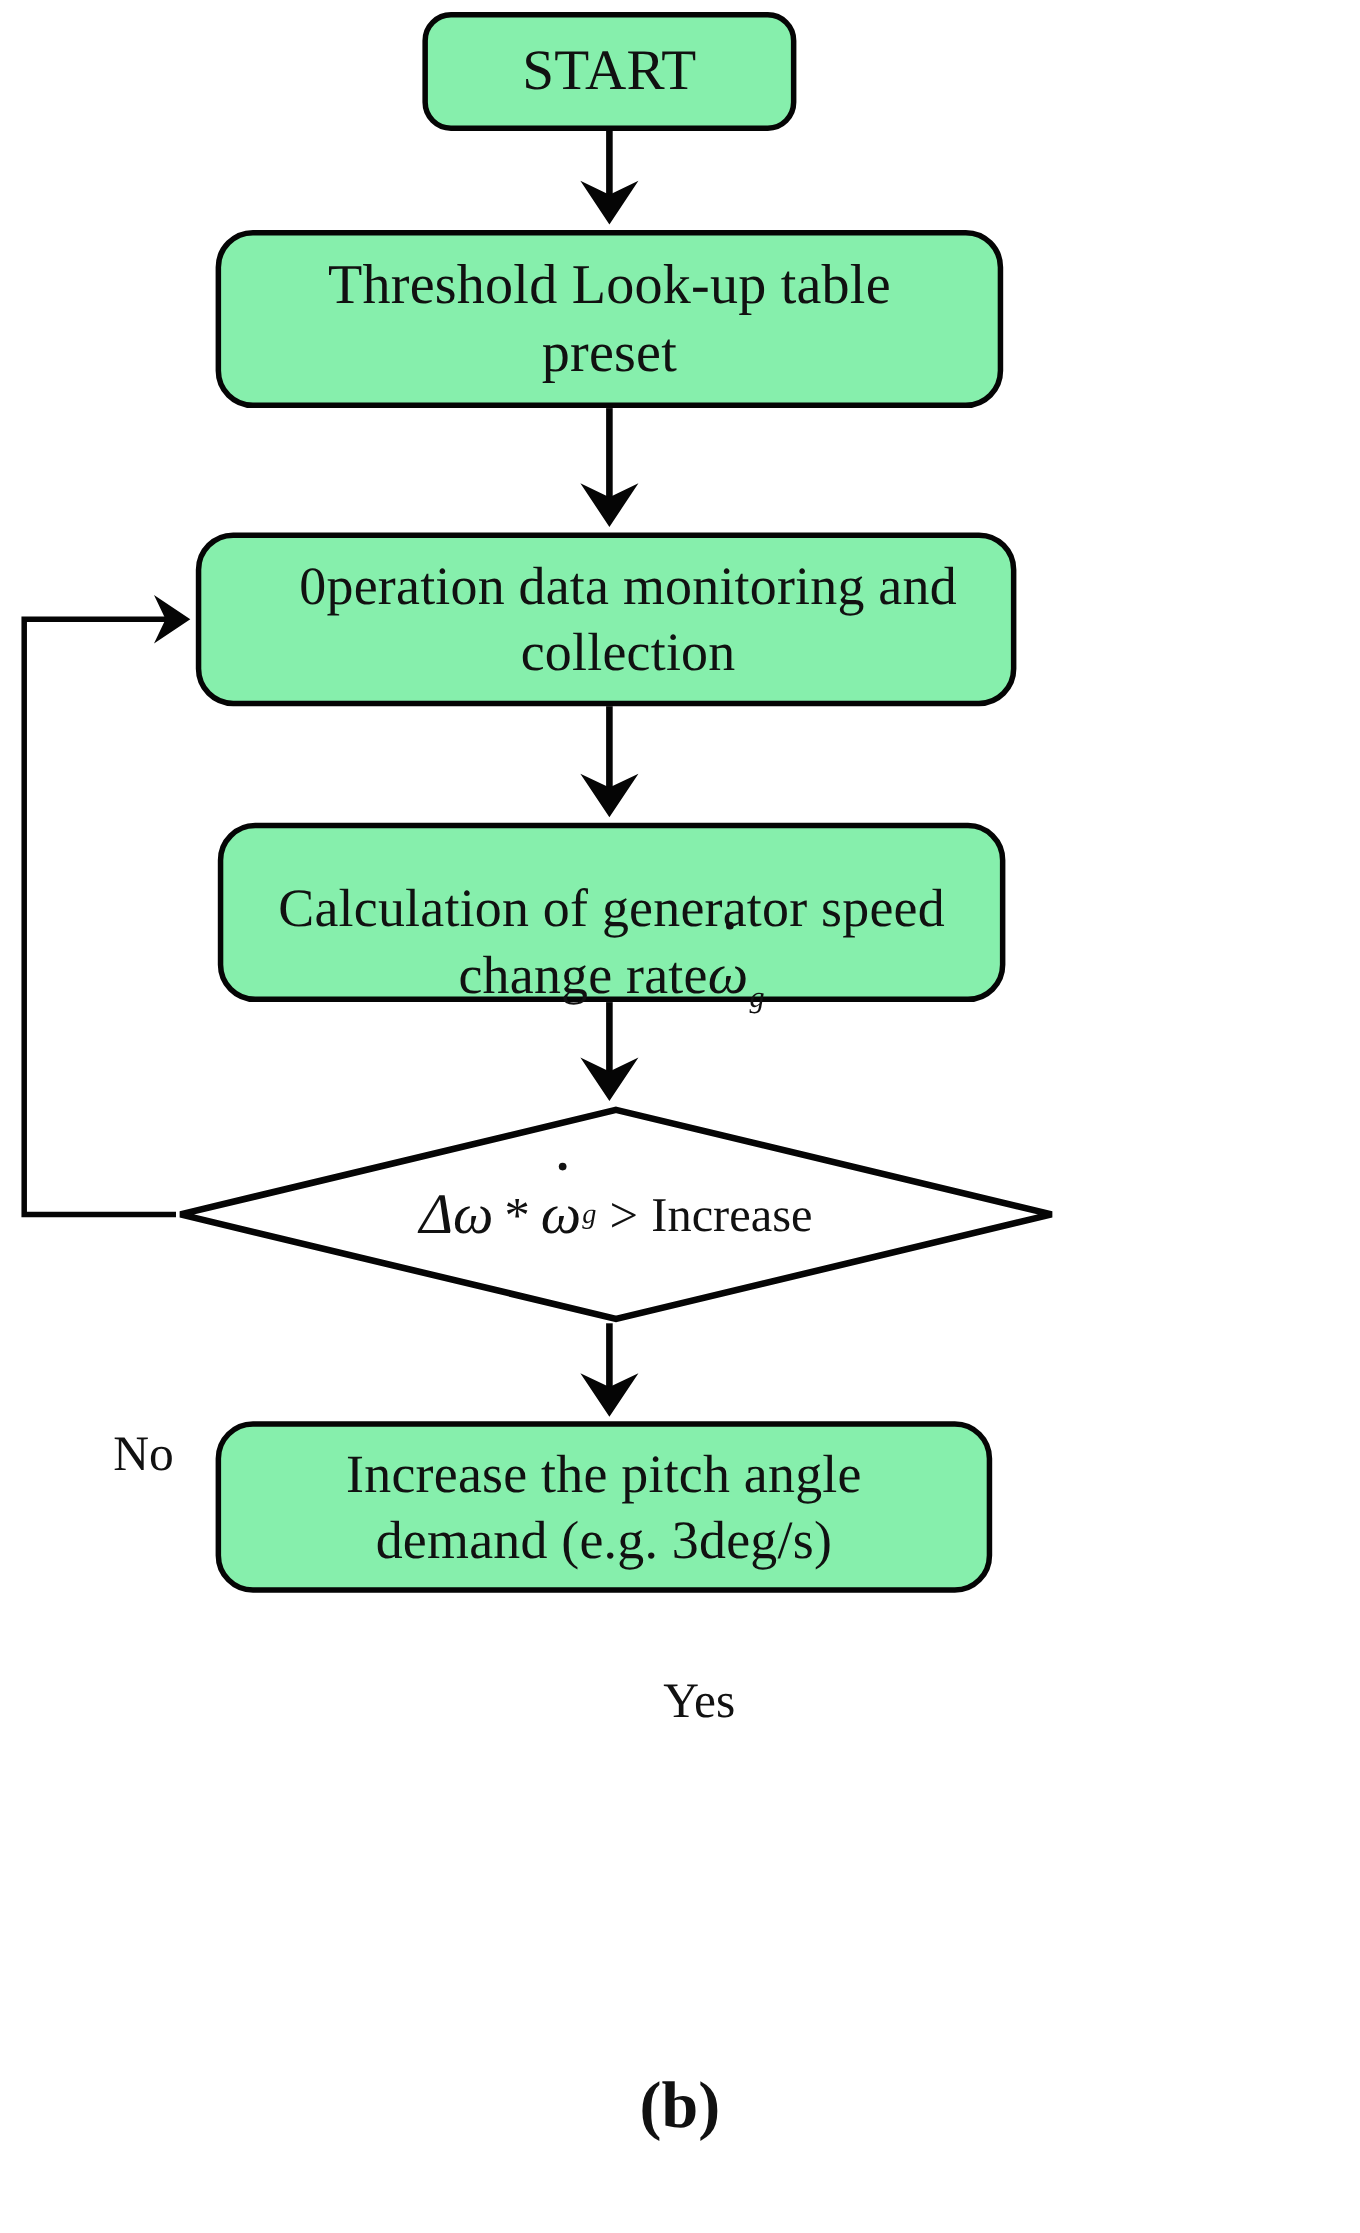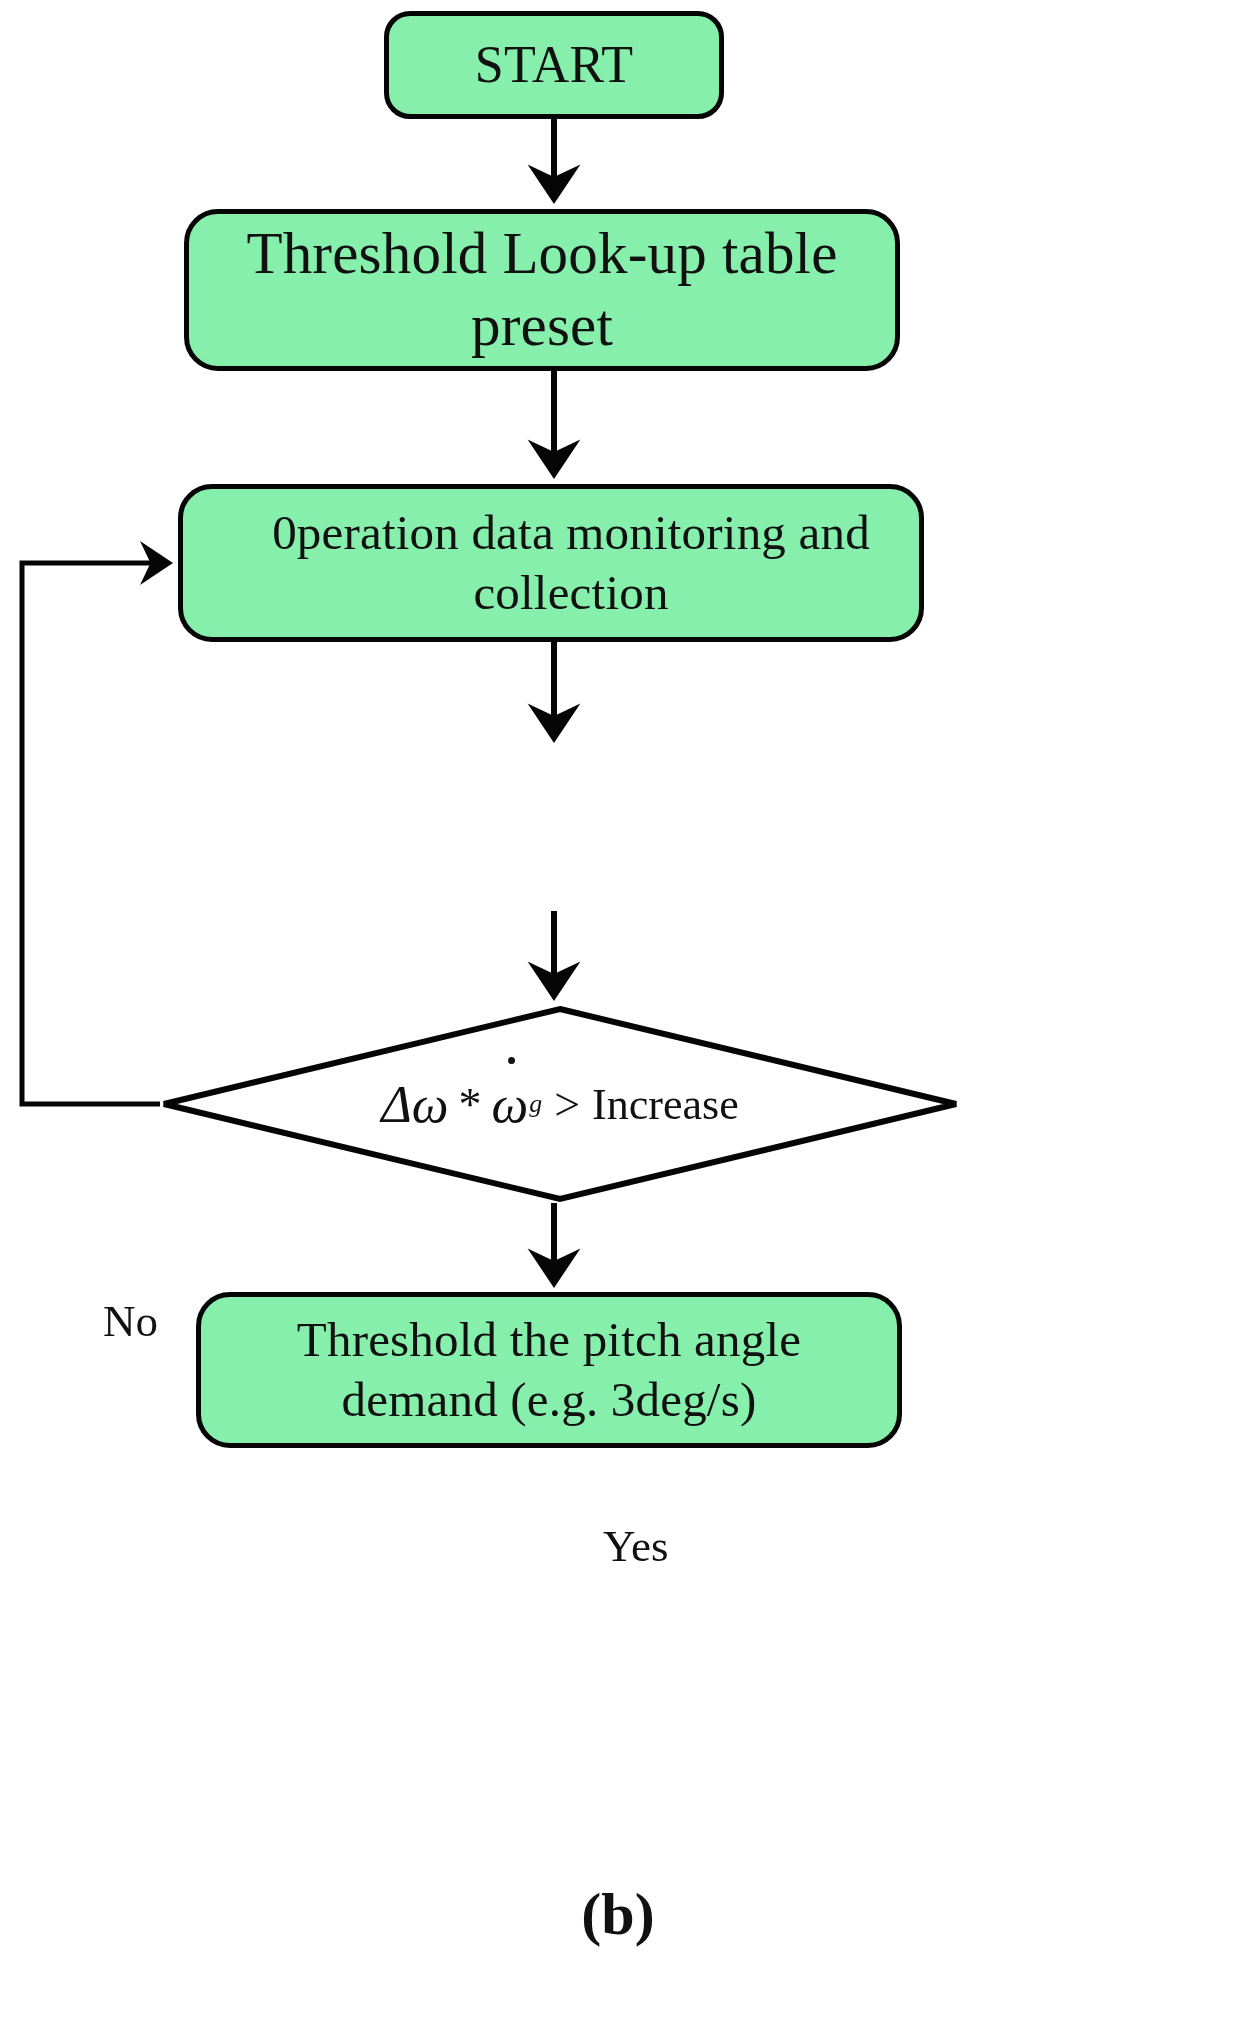--- a/index.html
+++ b/index.html
@@ -33,21 +33,21 @@
     line-height: 1.22;
     letter-spacing: 0.2px;
   }
   .node .txt {
     display: block;
     padding: 0 14px;
     white-space: pre-line;
   }
 
   #node-start      { left: 384px;  top: 11px;   width: 340px; height: 108px; font-size: 52px; border-radius: 26px; }
-  #node-threshold  { left: 184px;  top: 209px;  width: 716px; height: 162px; font-size: 59px; }
+  #node-threshold  { left: 196px;  top: 209px;  width: 716px; height: 162px; font-size: 51px; }
   #node-monitor    { left: 178px;  top: 484px;  width: 746px; height: 158px; font-size: 49px; padding-left: 40px; }
   #node-calc       { left: 198px;  top: 748px;  width: 716px; height: 163px; font-size: 49px; }
   #node-increase   { left: 196px;  top: 1292px; width: 706px; height: 156px; font-size: 49px; }
 
   
   #node-decision {
     position: absolute;
     left: 160px;
     top: 1005px;
     width: 800px;
@@ -172,39 +172,45 @@
   <div class="node" id="node-threshold">
     <span class="txt">Threshold Look-up table
 preset</span>
   </div>
 
   <div class="node" id="node-monitor">
     <span class="txt">0peration data monitoring  and
 collection</span>
   </div>
 
+  <div class="node" id="node-calc">
+    <span class="txt">
+      <span>Calculation of generator speed
+change rate</span><span class="mathv dotacc">ω</span><span class="sub">g</span>
+    </span>
+  </div>
 
   <div id="node-decision">
     <svg width="800" height="198" viewBox="0 0 800 198" xmlns="http://www.w3.org/2000/svg">
       <polygon points="400,4 796,99 400,194 4,99" fill="#ffffff" stroke="#050505" stroke-width="6" stroke-linejoin="miter"></polygon>
     </svg>
     <div id="decision-label">
       <span class="mathv">Δω</span>
         <span class="opstar">*</span>
         <span class="mathv dotacc">ω</span>
         <span class="sub">g</span>
         <span class="opgt">&gt;</span>
         <span class="plaintext">Increase</span>
     </div>
   </div>
 
   <div class="branch-label" id="label-no">No</div>
 
   <div class="branch-label" id="label-yes">Yes</div>
 
   <div class="node" id="node-increase">
-    <span class="txt">Threshold the pitch angle
+    <span class="txt">Increase the pitch angle
 demand (e.g. 3deg/s)</span>
   </div>
 
   <div id="caption">(b)</div>
 
 </div>
 
 </body></html>

